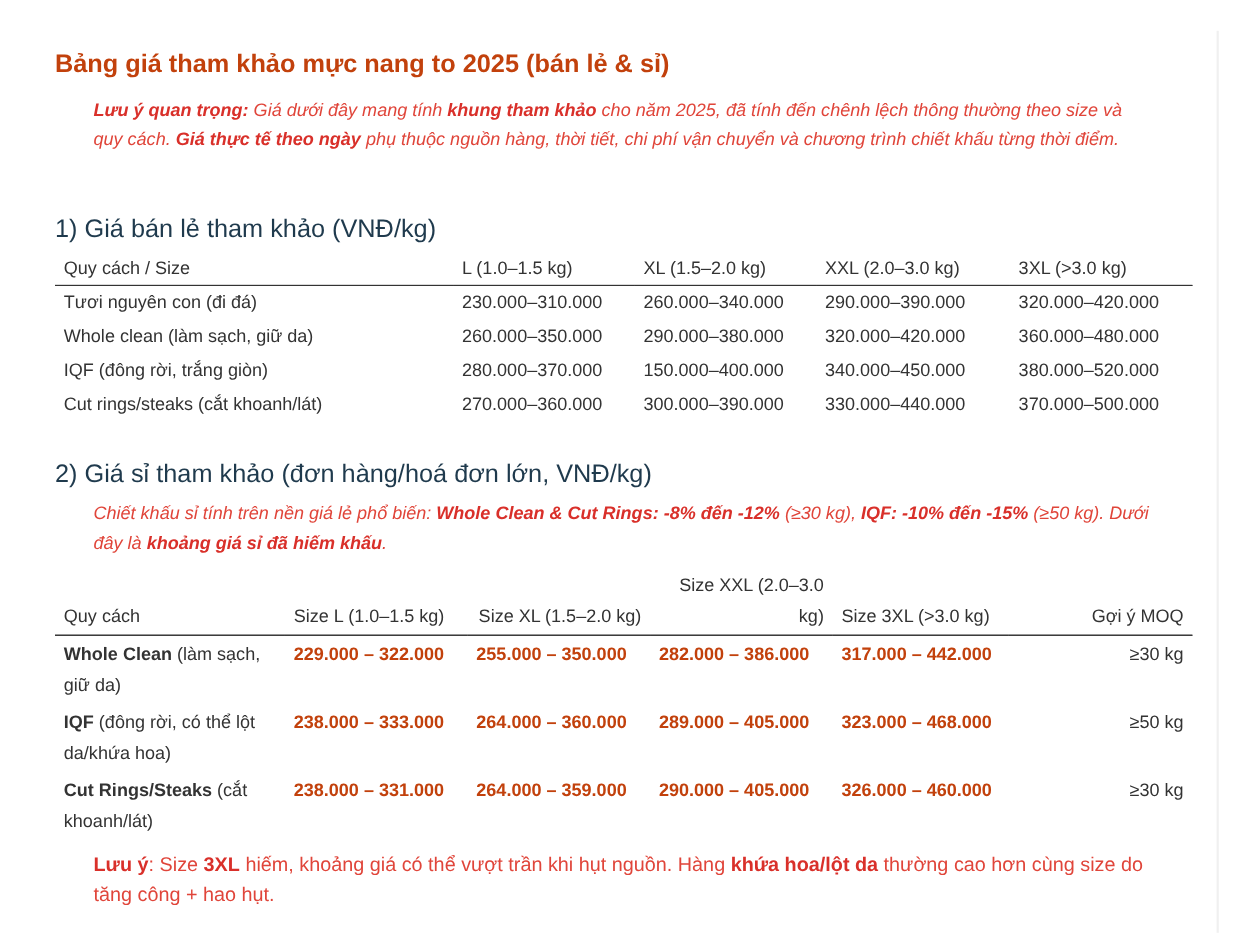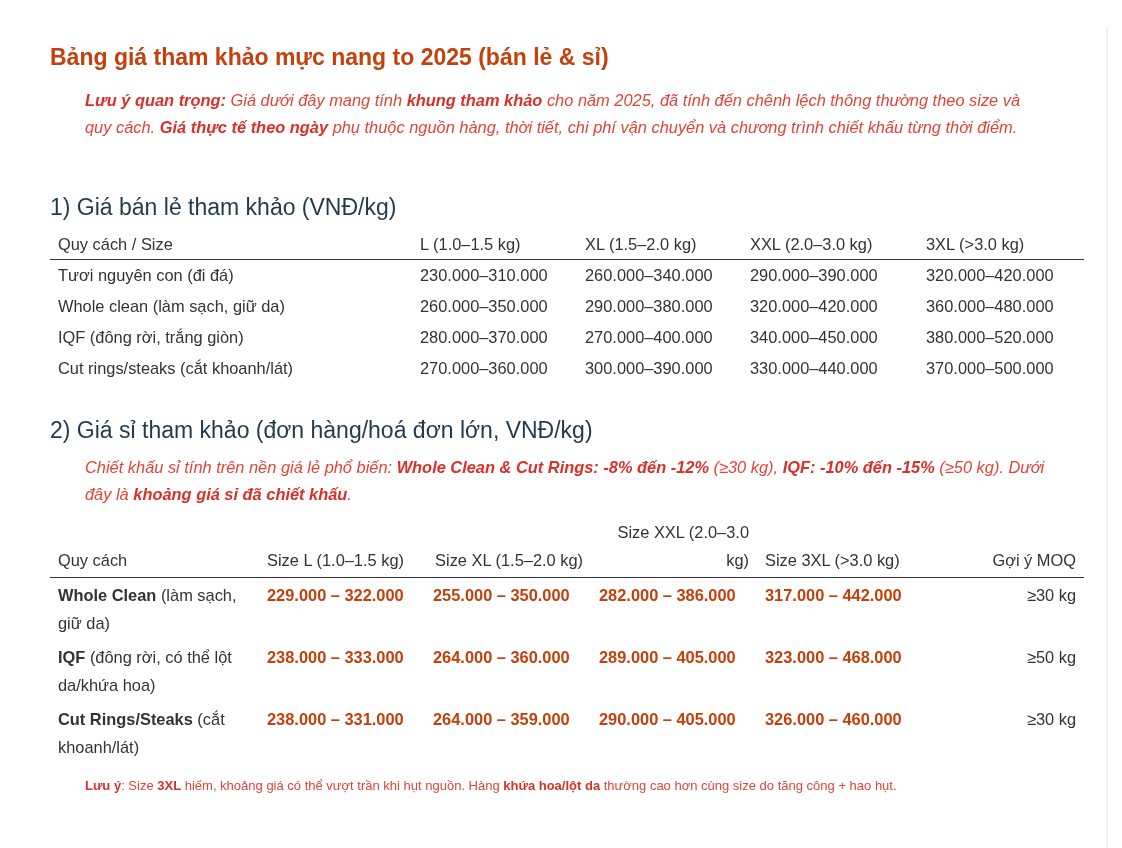--- a/index.html
+++ b/index.html
@@ -16,21 +16,21 @@
   table { border-collapse:collapse; position:absolute; font-size:16.4px; color:#333; }
   table.retail { top:229px; left:0; width:1034px; }
   table.retail th { font-weight:normal; text-align:left; height:30px; padding:0 8px; border-bottom:1.5px solid #333; vertical-align:middle; }
   table.retail td { height:31px; padding:0 8px; vertical-align:middle; white-space:nowrap; }
   table.whole { top:515px; left:0; width:1034px; }
   table.whole th { font-weight:normal; padding:3px 8px; line-height:28px; border-bottom:1.5px solid #333; vertical-align:bottom; }
   table.whole td { padding:3px 8px; line-height:28px; vertical-align:top; }
   table.whole td.num { font-weight:bold; color:#c2410c; white-space:nowrap; }
   table.whole td.moq { text-align:right; white-space:nowrap; }
   .l { text-align:left; } .r { text-align:right; }
-  .note3 { position:absolute; left:85px; top:773px; width:960px; color:#e0453a; font-size:13px; line-height:26.5px; }
+  .note3 { position:absolute; left:85px; top:773px; width:960px; color:#e0453a; font-size:18px; line-height:26.5px; }
   .note3 b { color:#d9302a; }
   .divider { position:absolute; left:1106px; top:28px; width:2px; height:820px; background:#f0f0f0; }
 </style>
 </head>
 <body>
 
 <div class="content">
   <h2 class="title">Bảng giá tham khảo mực nang to 2025 (bán lẻ &amp; sỉ)</h2>
 
   <div class="note note1"><b>Lưu ý quan trọng:</b><span> Giá dưới đây mang tính </span><b>khung tham khảo</b><span> cho năm 2025, đã tính đến chênh lệch thông thường theo size và quy cách. </span><b>Giá thực tế theo ngày</b><span> phụ thuộc nguồn hàng, thời tiết, chi phí vận chuyển và chương trình chiết khấu từng thời điểm.</span></div>
@@ -65,37 +65,37 @@
       <tr>
         <td>Whole clean (làm sạch, giữ da)</td>
         <td>260.000–350.000</td>
         <td>290.000–380.000</td>
         <td>320.000–420.000</td>
         <td>360.000–480.000</td>
       </tr>
       <tr>
         <td>IQF (đông rời, trắng giòn)</td>
         <td>280.000–370.000</td>
-        <td>270.000–400.000</td>
+        <td>150.000–400.000</td>
         <td>340.000–450.000</td>
         <td>380.000–520.000</td>
       </tr>
       <tr>
         <td>Cut rings/steaks (cắt khoanh/lát)</td>
         <td>270.000–360.000</td>
         <td>300.000–390.000</td>
         <td>330.000–440.000</td>
         <td>370.000–500.000</td>
       </tr>
     </tbody>
   </table>
 
   <h3 class="s2">2) Giá sỉ tham khảo (đơn hàng/hoá đơn lớn, VNĐ/kg)</h3>
 
-  <div class="note note2"><span>Chiết khấu sỉ tính trên nền giá lẻ phổ biến: </span><b>Whole Clean &amp; Cut Rings: -8% đến -12%</b><span> (≥30 kg), </span><b>IQF: -10% đến -15%</b><span> (≥50 kg). Dưới đây là </span><b>khoảng giá sỉ đã chiết khấu</b><span>.</span></div>
+  <div class="note note2"><span>Chiết khấu sỉ tính trên nền giá lẻ phổ biến: </span><b>Whole Clean &amp; Cut Rings: -8% đến -12%</b><span> (≥30 kg), </span><b>IQF: -10% đến -15%</b><span> (≥50 kg). Dưới đây là </span><b>khoảng giá sỉ đã hiếm khấu</b><span>.</span></div>
 
   <table class="whole">
     <colgroup>
         <col style="width:209px">
         <col style="width:166px">
         <col style="width:166px">
         <col style="width:166px">
         <col style="width:160px">
         <col>
       </colgroup>

